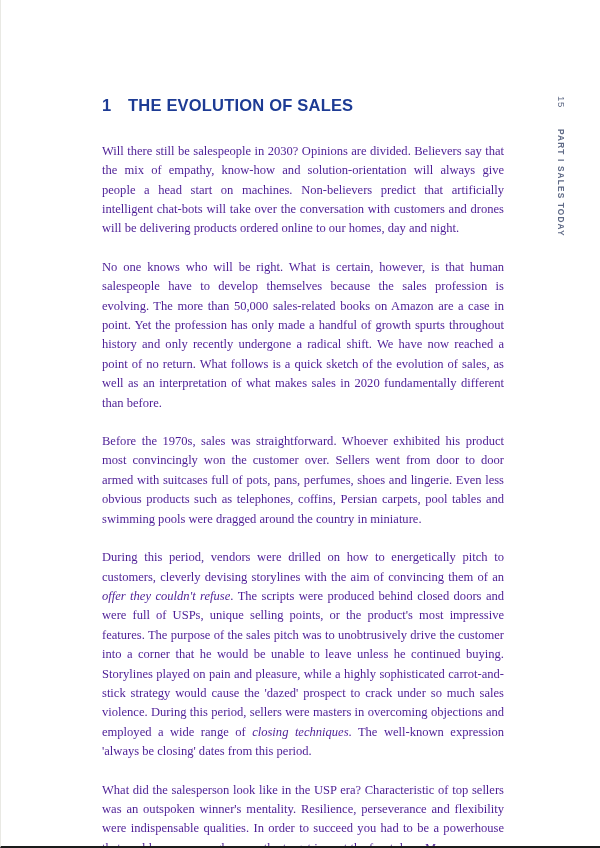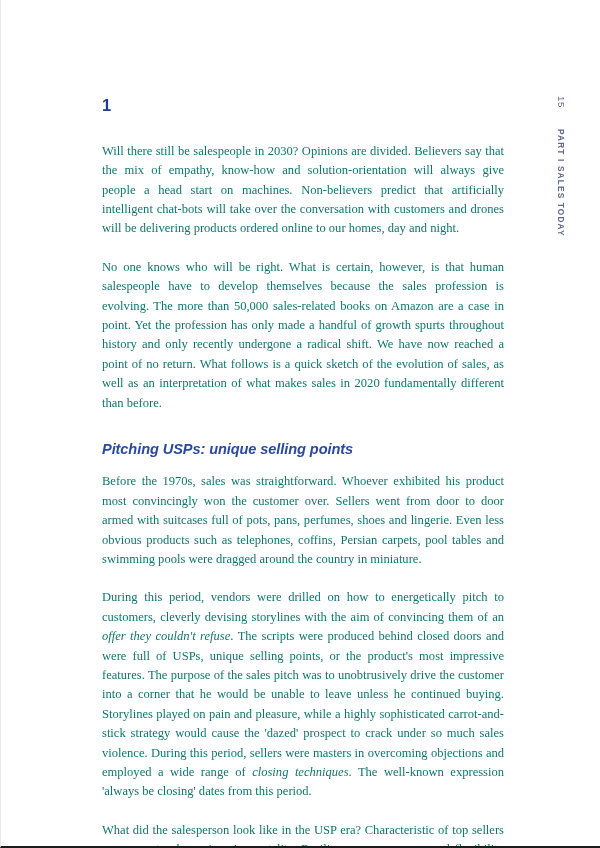--- a/index.html
+++ b/index.html
@@ -48,21 +48,21 @@
   }
   .chapter-title {
     white-space: nowrap;
   }
 
   
   .para {
     font-family: "Liberation Serif", serif;
     font-size: 12.55px;
     line-height: 19.4px;
-    color: #0f766e;
+    color: #4c1d95;
     text-align: justify;
     text-justify: inter-word;
     margin: 0 12px 19px 0;
     hyphens: manual;
   }
   .para:last-child { margin-bottom: 0; }
   .para i, .para em { }
 
   
   .section-heading {
@@ -121,27 +121,27 @@
 </style>
 </head>
 <body>
 
 <div class="page">
 
   <div class="content">
 
     <h1 class="chapter-heading">
       <span class="chapter-number">1</span>
+      <span class="chapter-title">THE EVOLUTION OF SALES</span>
     </h1>
 
     <p class="para">Will there still be salespeople in 2030? Opinions are divided. Believers say that the mix of empathy, know-how and solution-orientation will always give people a head start on machines. Non-believers predict that artificially intelligent chat-bots will take over the conversation with customers and drones will be delivering products ordered online to our homes, day and night.</p>
 
     <p class="para">No one knows who will be right. What is certain, however, is that human salespeople have to develop themselves because the sales profession is evolving. The more than 50,000 sales-related books on Amazon are a case in point. Yet the profession has only made a handful of growth spurts throughout history and only recently undergone a radical shift. We have now reached a point of no return. What follows is a quick sketch of the evolution of sales, as well as an interpretation of what makes sales in 2020 fundamentally different than before.</p>
 
-    <h2 class="section-heading">Pitching USPs: unique selling points</h2>
 
     <p class="para">Before the 1970s, sales was straightforward. Whoever exhibited his product most convincingly won the customer over. Sellers went from door to door armed with suitcases full of pots, pans, perfumes, shoes and lingerie. Even less obvious products such as telephones, coffins, Persian carpets, pool tables and swimming pools were dragged around the country in miniature.</p>
 
     <p class="para">
       <span>During this period, vendors were drilled on how to energetically pitch to customers, cleverly devising storylines with the aim of convincing them of an </span><i>offer they couldn't refuse</i><span>. The scripts were produced behind closed doors and were full of USPs, unique selling points, or the product's most impressive features. The purpose of the sales pitch was to unobtrusively drive the customer into a corner that he would be unable to leave unless he continued buying. Storylines played on pain and pleasure, while a highly sophisticated carrot-and-stick strategy would cause the 'dazed' prospect to crack under so much sales violence. During this period, sellers were masters in overcoming objections and employed a wide range of </span><i>closing techniques</i><span>. The well-known expression 'always be closing' dates from this period.</span>
     </p>
 
     <p class="para">What did the salesperson look like in the USP era? Characteristic of top sellers was an outspoken winner's mentality. Resilience, perseverance and flexibility were indispensable qualities. In order to succeed you had to be a powerhouse that could arouse enough sympathy to get in past the front door. Moreover,</p>
 
   </div>

